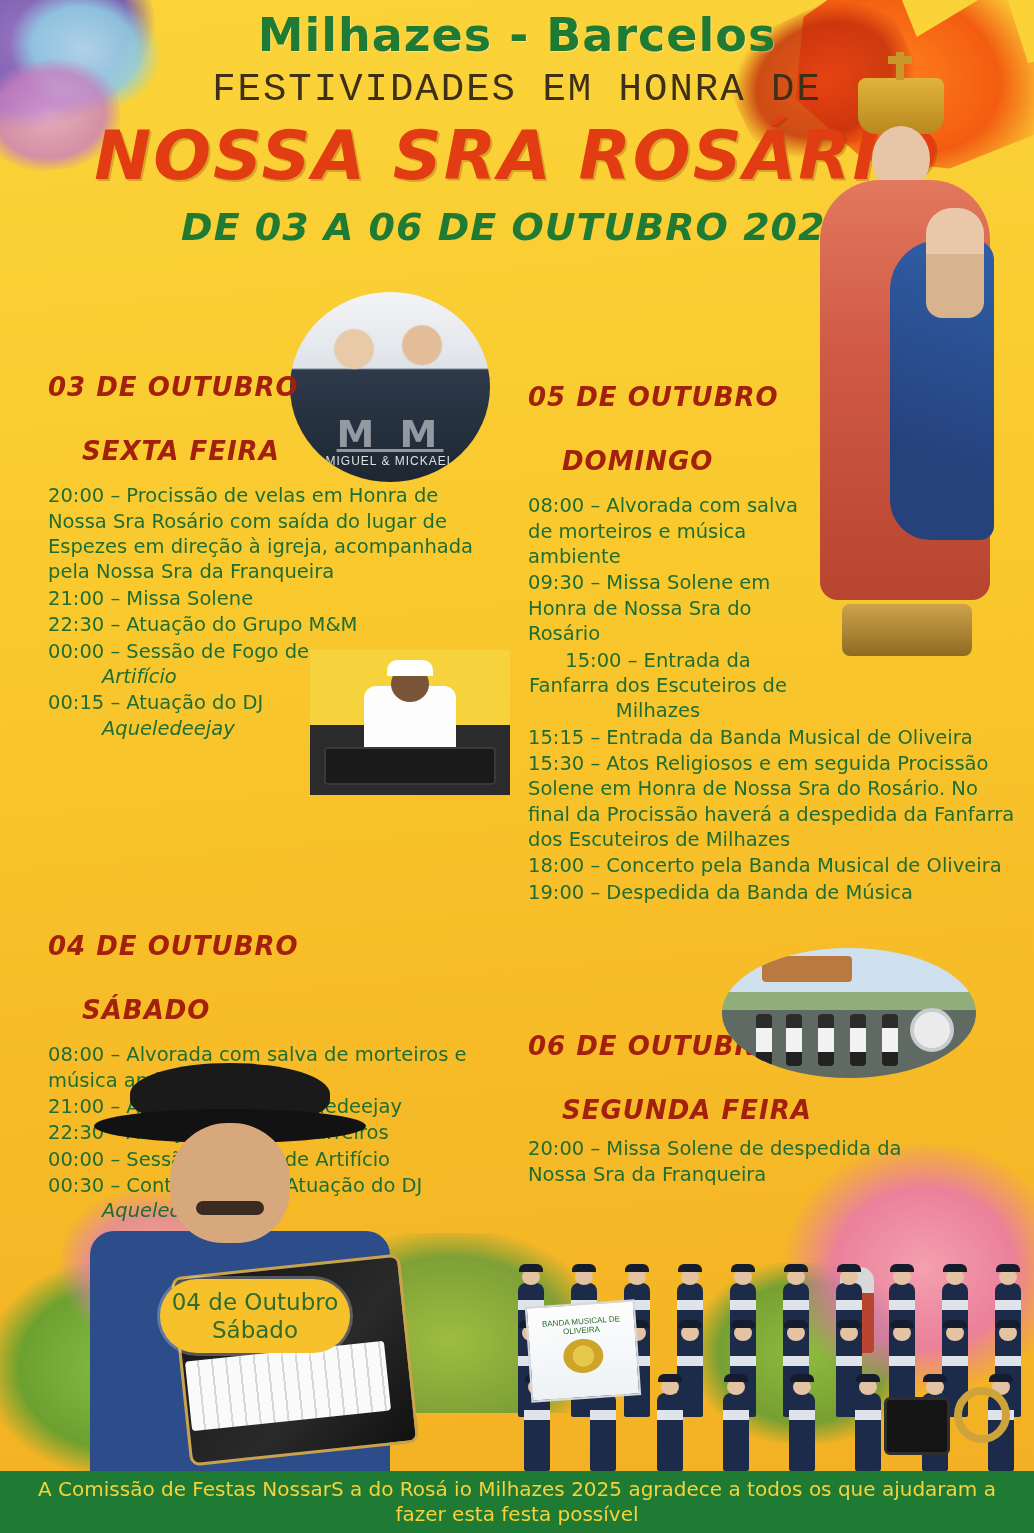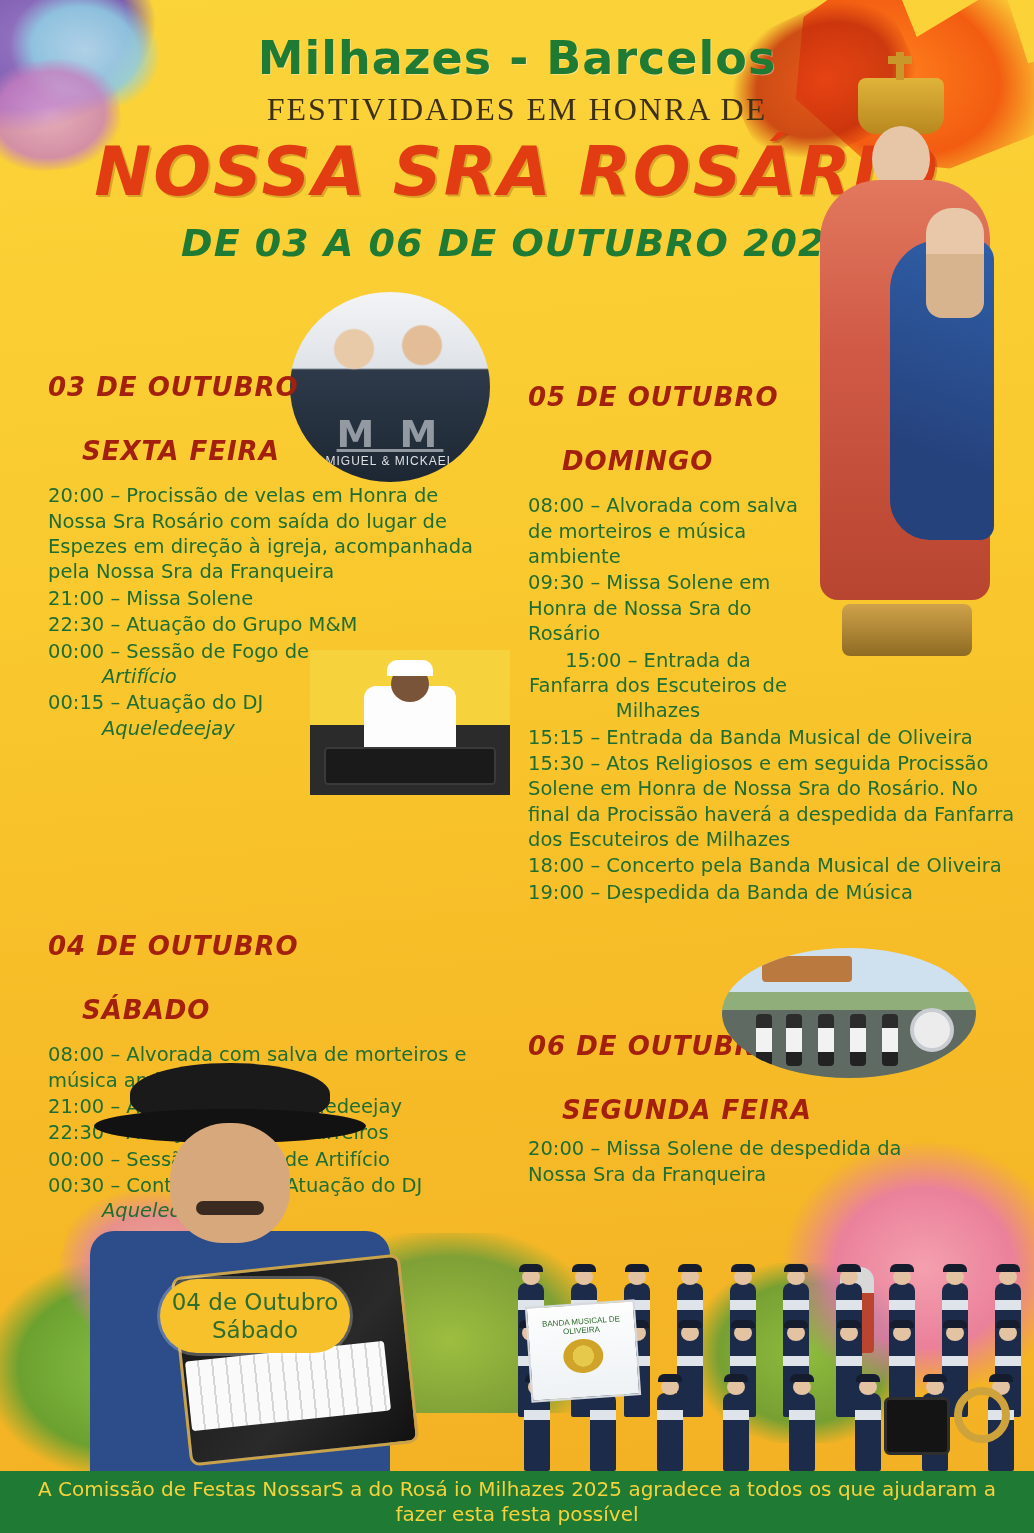--- a/index.html
+++ b/index.html
@@ -64,32 +64,32 @@
     background: radial-gradient(ellipse at 50% 50%, #59c04a 0%, #34953a 55%, rgba(52,149,58,0) 74%);
     opacity: .65;
   }
   .leaf-bc-1 {
     left: 300px; bottom: 120px; width: 300px; height: 180px;
     background: radial-gradient(ellipse at 50% 60%, #63c351 0%, #2f9141 55%, rgba(47,145,65,0) 75%);
     opacity: .6;
   }
 
   
-  .header { position: absolute; top: 31px; left: 0; width: 100%; text-align: center; }
+  .header { position: absolute; top: 8px; left: 0; width: 100%; text-align: center; }
   .title-town {
     font-family: "DejaVu Sans", sans-serif;
     font-weight: bold;
     font-size: 46px;
     letter-spacing: 1px;
     color: #1f7a33;
     text-shadow: 1px 1px 0 rgba(255,255,255,.35);
   }
   .title-sub {
-    font-family: Liberation Serif, serif;
-    font-size: 32px;
+    font-family: Liberation Mono, monospace;
+    font-size: 39px;
     letter-spacing: 2px;
     color: #3d3017;
     margin-top: 6px;
   }
   .title-main {
     font-family: "DejaVu Sans", sans-serif;
     font-weight: bold;
     font-style: italic;
     font-size: 68px;
     letter-spacing: 2px;

